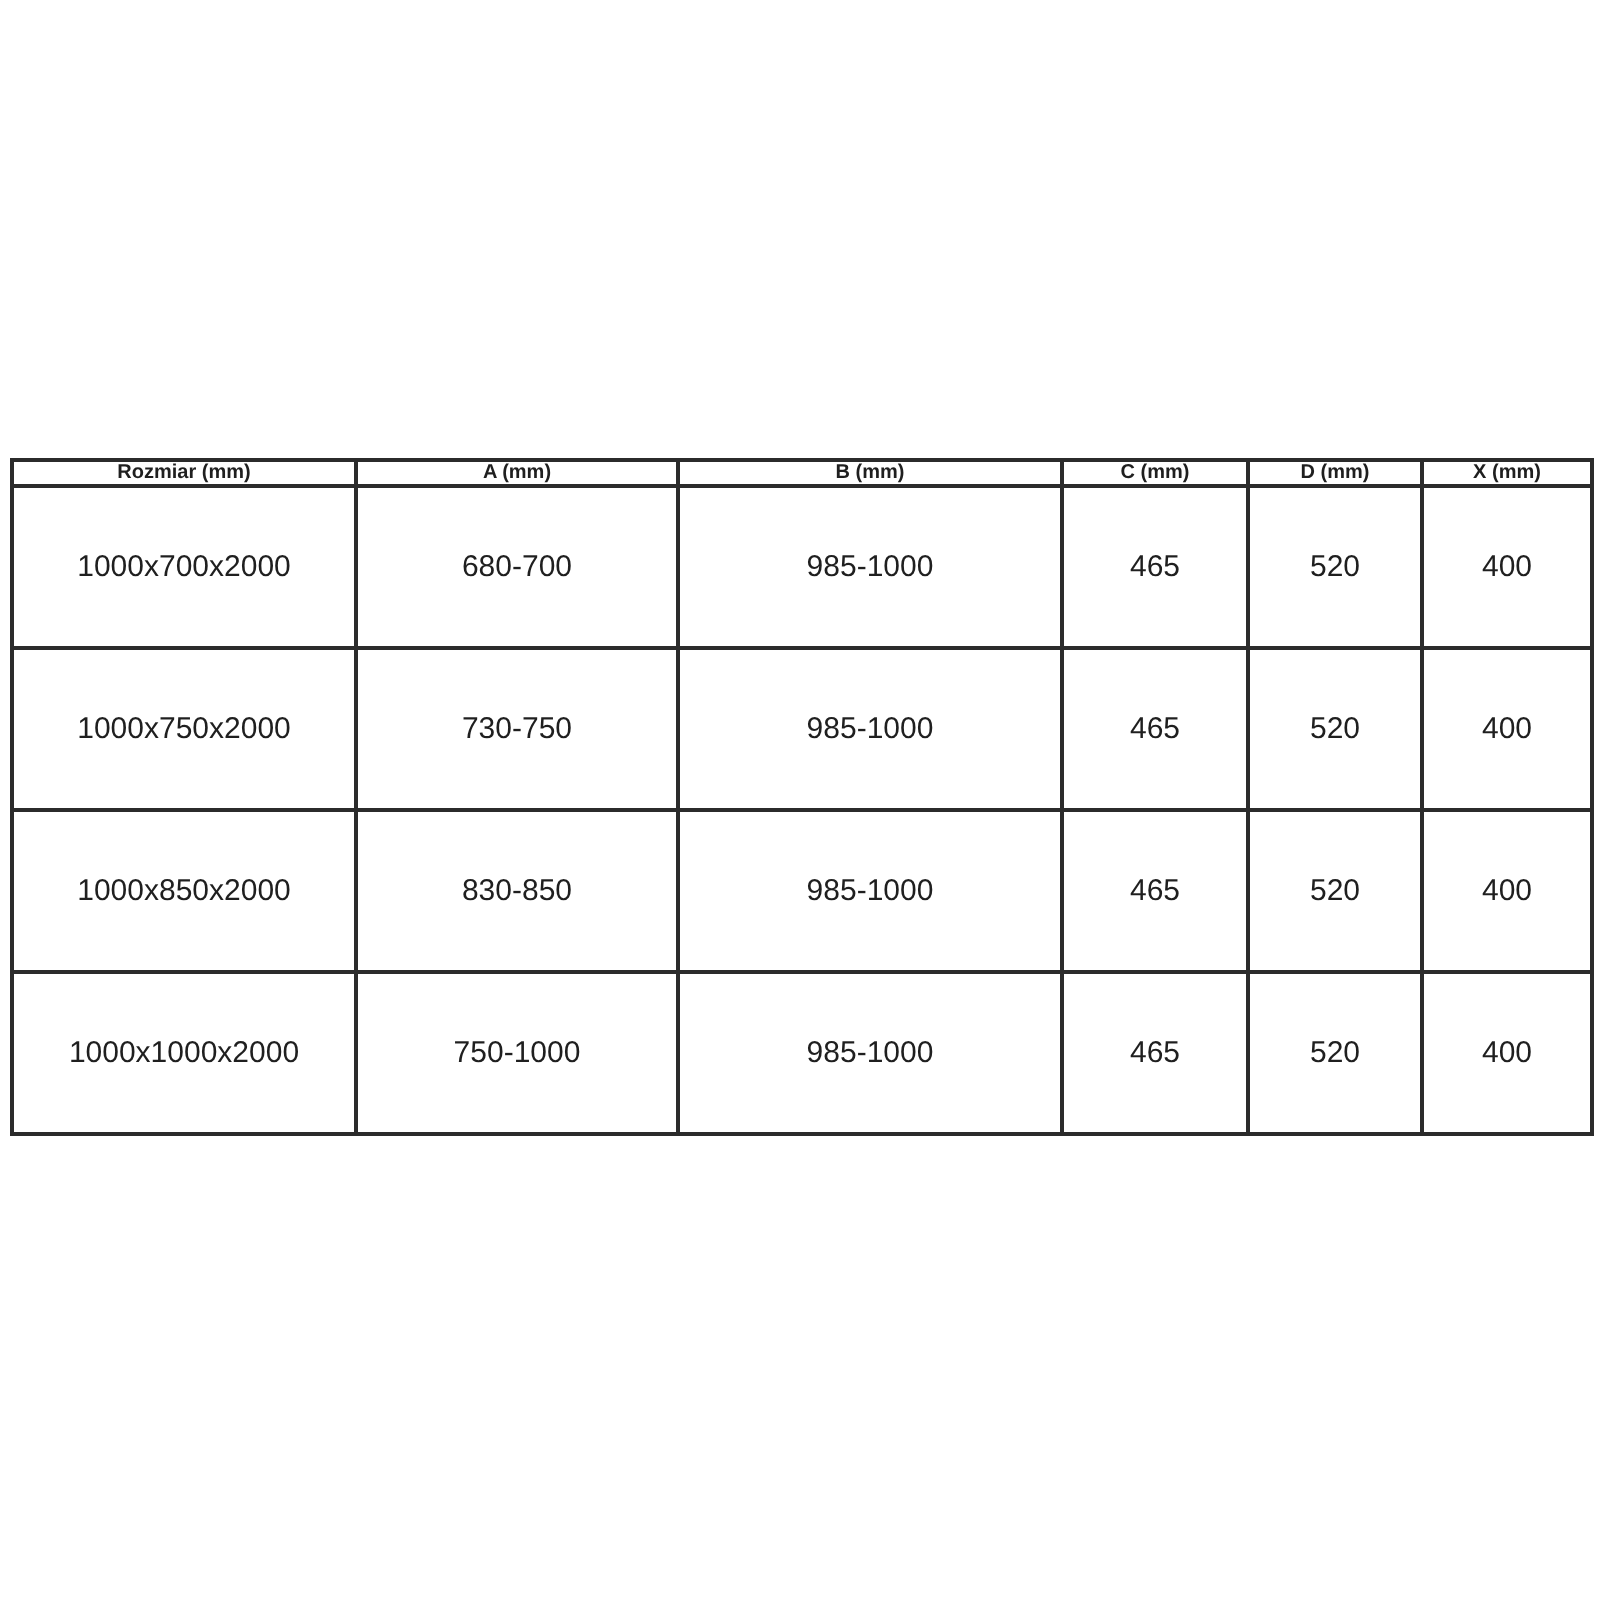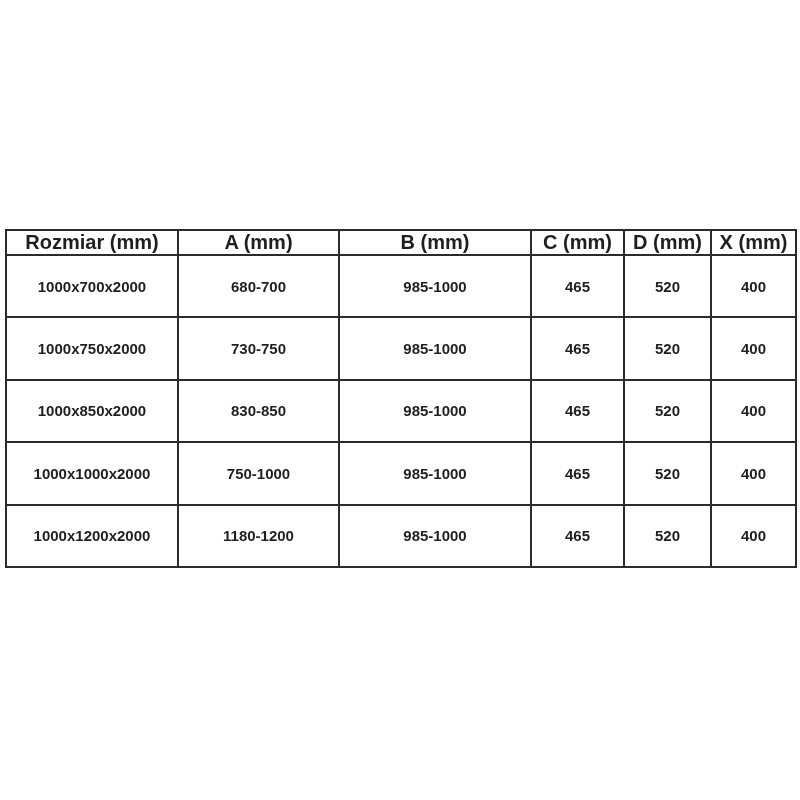--- a/index.html
+++ b/index.html
@@ -30,25 +30,24 @@
   table.spec-table th,
   table.spec-table td {
     border: 2px solid #2b2b2b;
     text-align: center;
     vertical-align: middle;
     font-size: 15px;
     padding: 0;
     overflow: hidden;
     white-space: nowrap;
     background: #ffffff;
-    font-weight: bold;
   }
   table.spec-table th {
     font-weight: bold;
-    font-size: 20px;
+    font-size: 10px;
   }
 </style>
 </head>
 <body>
 
 <div class="page">
   <table class="spec-table">
     <colgroup>
       <col style="width:172px">
       <col style="width:161px">
@@ -93,23 +92,15 @@
           <td>400</td>
         </tr>
         <tr>
           <td>1000x1000x2000</td>
           <td>750-1000</td>
           <td>985-1000</td>
           <td>465</td>
           <td>520</td>
           <td>400</td>
         </tr>
-        <tr>
-          <td>1000x1200x2000</td>
-          <td>1180-1200</td>
-          <td>985-1000</td>
-          <td>465</td>
-          <td>520</td>
-          <td>400</td>
-        </tr>
       </tbody>
   </table>
 </div>
 
 </body></html>

